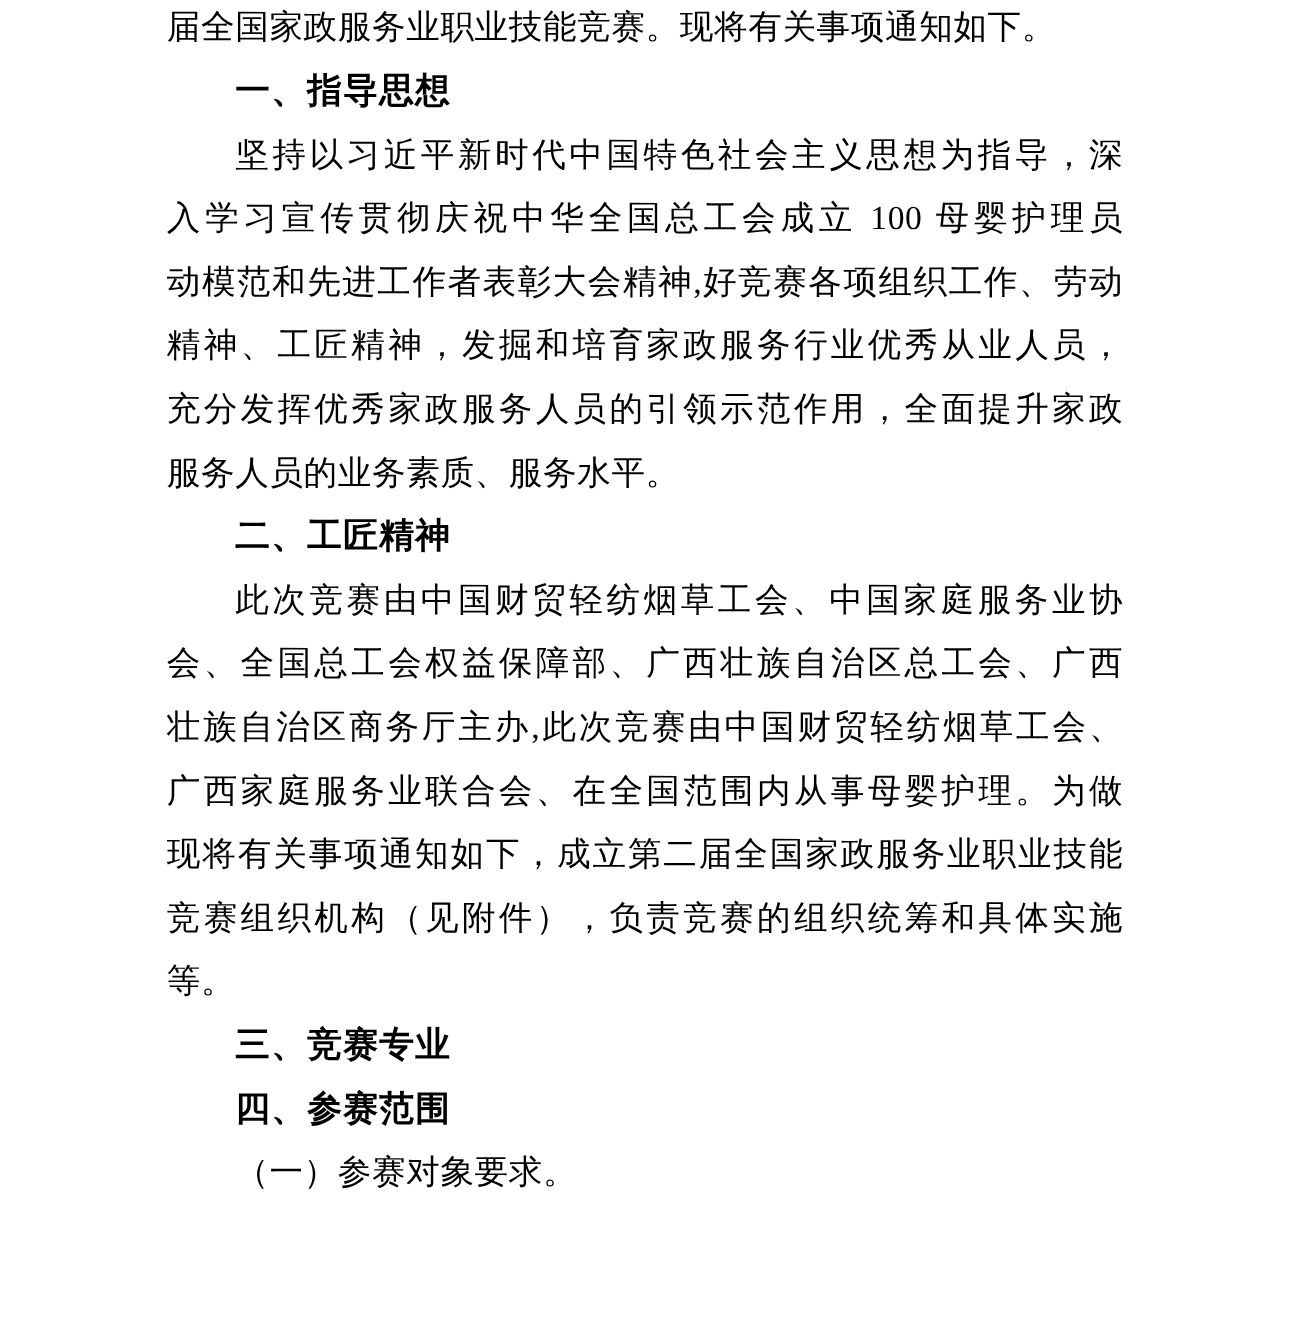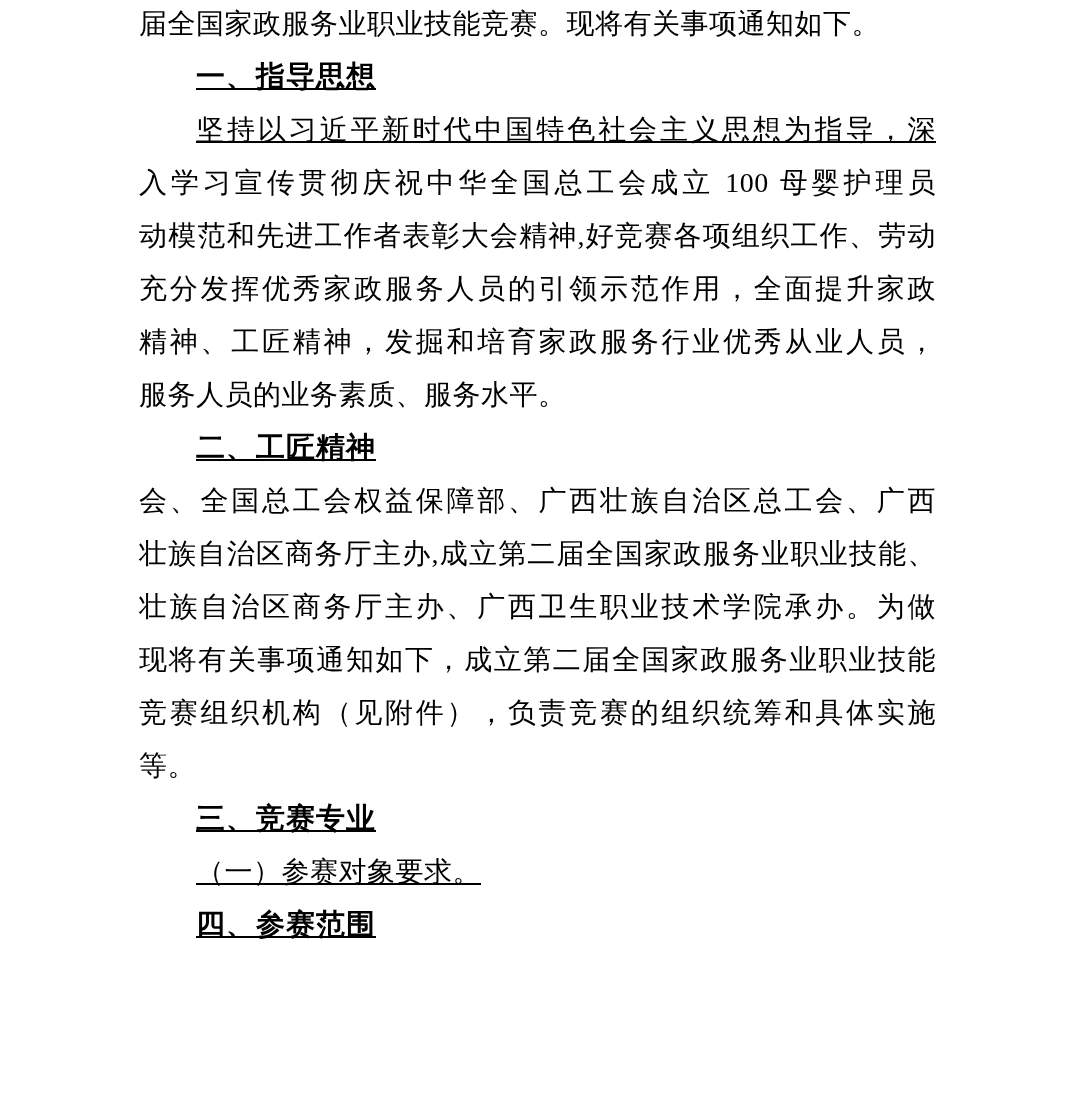--- a/index.html
+++ b/index.html
@@ -31,21 +31,20 @@
   }
   
   .fill {
     white-space: normal;
     text-align: justify;
     text-align-last: justify;
   }
   
   .indent {
     text-indent: 57px;
-    text-decoration: underline;
   }
   
   .heading {
     font-family: "Liberation Sans", "DejaVu Sans", sans-serif;
     font-weight: 700;
     font-size: 29px;
     letter-spacing: 1px;
   }
   
   .subheading {
@@ -56,26 +55,27 @@
 </style>
 </head>
 <body>
 
 <div class="doc-body">
   <div class="line">届全国家政服务业职业技能竞赛。现将有关事项通知如下。</div>
   <div class="line heading indent">一、指导思想</div>
   <div class="line fill indent">坚持以习近平新时代中国特色社会主义思想为指导，深</div>
   <div class="line fill">入学习宣传贯彻庆祝中华全国总工会成立 100 母婴护理员</div>
   <div class="line fill">动模范和先进工作者表彰大会精神,好竞赛各项组织工作、劳动</div>
+  <div class="line fill">精神、工匠精神，发掘和培育家政服务行业优秀从业人员，</div>
   <div class="line fill">充分发挥优秀家政服务人员的引领示范作用，全面提升家政</div>
-  <div class="line fill">精神、工匠精神，发掘和培育家政服务行业优秀从业人员，</div>
   <div class="line">服务人员的业务素质、服务水平。</div>
   <div class="line heading indent">二、工匠精神</div>
+  <div class="line fill indent">此次竞赛由中国财贸轻纺烟草工会、中国家庭服务业协</div>
   <div class="line fill">会、全国总工会权益保障部、广西壮族自治区总工会、广西</div>
-  <div class="line fill">壮族自治区商务厅主办,成立第二届全国家政服务业职业技能、</div>
-  <div class="line fill">壮族自治区商务厅主办、广西卫生职业技术学院承办。为做</div>
+  <div class="line fill">壮族自治区商务厅主办,此次竞赛由中国财贸轻纺烟草工会、</div>
+  <div class="line fill">广西家庭服务业联合会、在全国范围内从事母婴护理。为做</div>
   <div class="line fill">现将有关事项通知如下，成立第二届全国家政服务业职业技能</div>
   <div class="line fill">竞赛组织机构（见附件），负责竞赛的组织统筹和具体实施</div>
   <div class="line">等。</div>
   <div class="line heading indent">三、竞赛专业</div>
+  <div class="line heading indent">四、参赛范围</div>
   <div class="line subheading indent">（一）参赛对象要求。</div>
-  <div class="line heading indent">四、参赛范围</div>
 </div>
 
 </body></html>

